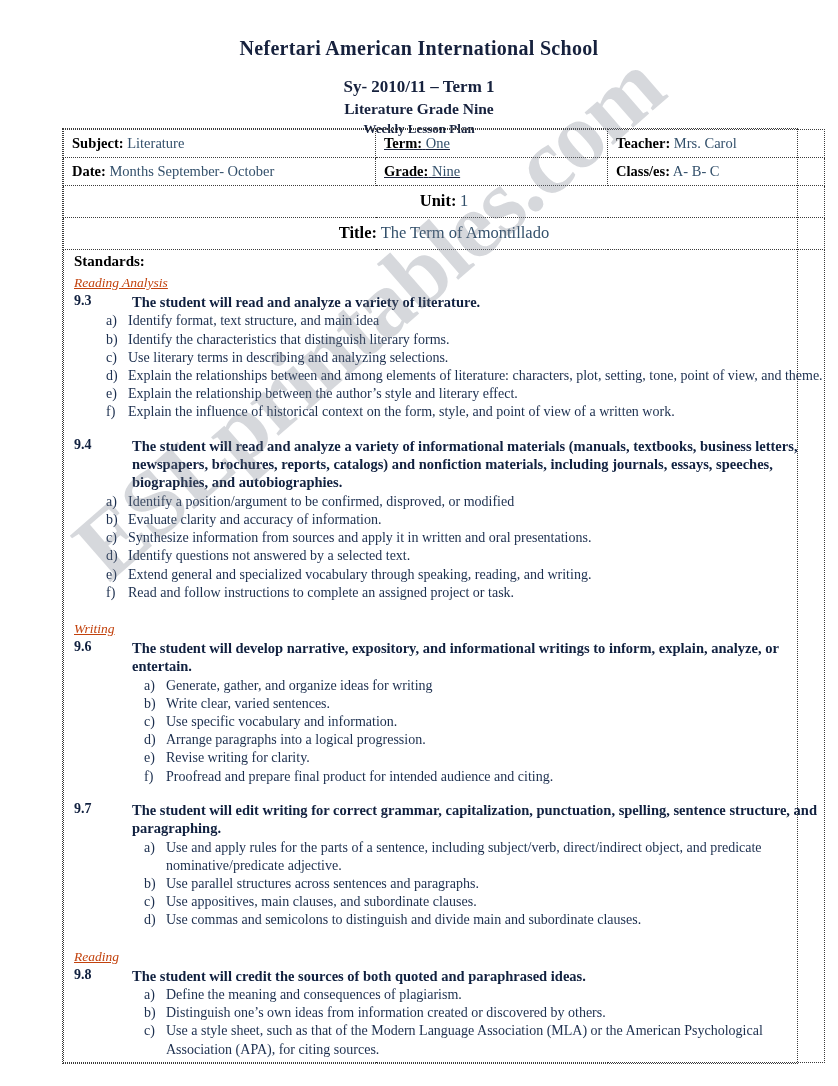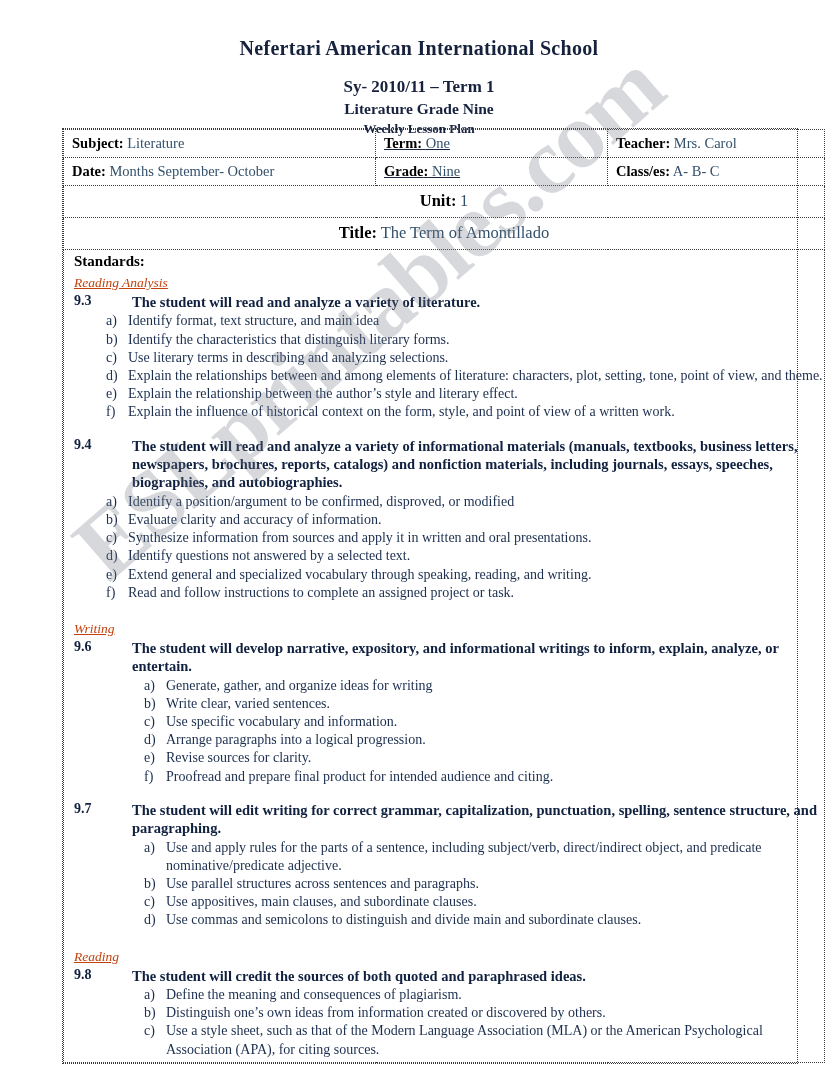--- a/index.html
+++ b/index.html
@@ -338,21 +338,21 @@
             <li>
                   <span class="mark">c)</span>
                   <span class="txt">Use specific vocabulary and information.</span>
                 </li>
             <li>
                   <span class="mark">d)</span>
                   <span class="txt">Arrange paragraphs into a logical progression.</span>
                 </li>
             <li>
                   <span class="mark">e)</span>
-                  <span class="txt">Revise sources for clarity.</span>
+                  <span class="txt">Revise writing for clarity.</span>
                 </li>
             <li>
                   <span class="mark">f)</span>
                   <span class="txt">Proofread and prepare final product for intended audience and citing.</span>
                 </li>
           </ol>
 
           <div class="gap"></div>
 
           <div class="std-block full">

